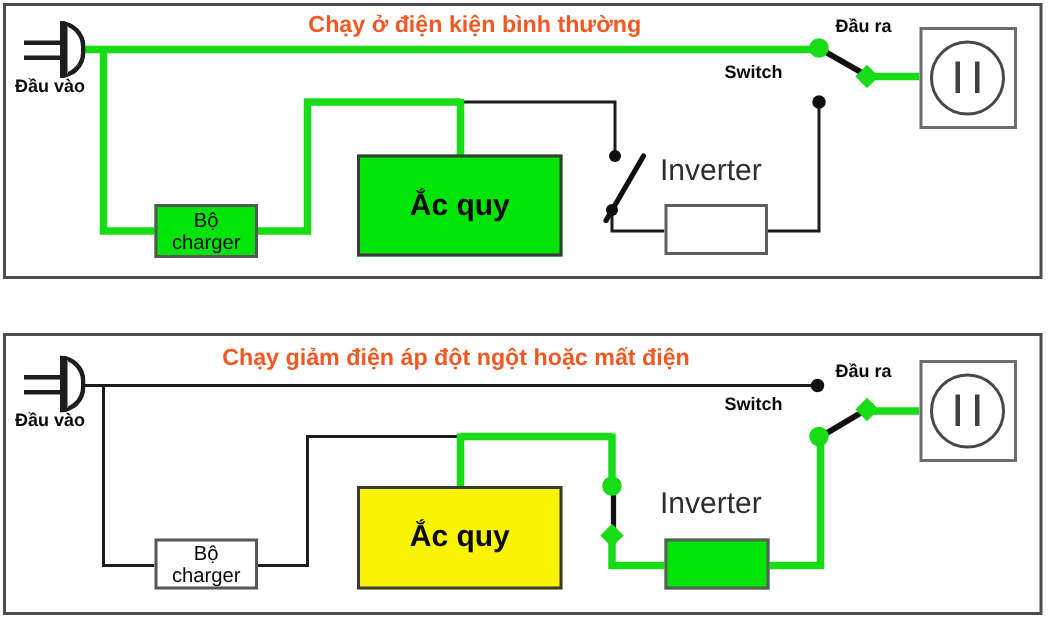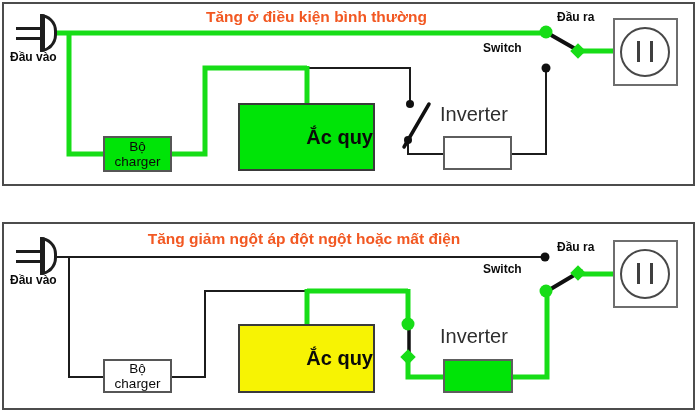--- a/index.html
+++ b/index.html
@@ -15,21 +15,21 @@
   #p2{top:222px;height:188px}
   .wires{position:absolute;left:0;top:0}
   .title{
     position:absolute;top:4px;left:0;text-align:center;
     color:var(--title-orange,#f25822);font-weight:700;font-size:15.5px;white-space:nowrap;
   }
   .lbl{position:absolute;font-size:12px;color:#0a0a0a;white-space:nowrap;line-height:1.1}
   .bold{font-weight:700}
   .inverter-lbl{font-size:20px;color:#2e2e2e;font-weight:400}
   .box{
-    position:absolute;box-sizing:border-box;display:flex;align-items:center;justify-content:flex-end;
+    position:absolute;box-sizing:border-box;display:flex;align-items:center;justify-content:center;
     background:#fff;border:2px solid #3f3f3f;color:#0a0a0a;text-align:center;
   }
   .green-fill{background:var(--fill-green,#00e407)}
   .yellow-fill{background:var(--battery-yellow,#f8f303)}
   .charger{font-size:13.5px;border-color:#565656}
   .battery{font-size:20px;font-weight:700;border-color:#3a3a3a}
   .inverter-box{border-color:#5e5e5e}
   .outlet{
     position:absolute;width:65px;height:68px;border:2px solid #6e6e6e;
     background:#fff;box-sizing:border-box;
@@ -83,21 +83,21 @@
     </g>
 
     <g>
       <line class="blade4" x1="540" y1="27" x2="575" y2="47"></line>
       <circle class="ng" cx="542" cy="28" r="6.5"></circle>
       <rect class="ng" x="568.5" y="41.5" width="11" height="11" transform="rotate(45 574 47)"></rect>
       <circle class="nd" cx="542" cy="64" r="4.5"></circle>
     </g>
   </svg>
 
-  <div class="title" style="width:625px">Tăng ở điều kiện bình thường</div>
+  <div class="title" style="width:625px">Chạy ở điện kiện bình thường</div>
 
   <div class="plug" style="left:12px;top:7px">
     <span class="prong pr1"></span>
     <span class="prong pr2"></span>
     <span class="plug-body"></span>
   </div>
   <div class="lbl bold" style="left:6px;top:47px">Đầu vào</div>
 
   <div class="box charger green-fill" style="left:99px;top:132px;width:69px;height:36px">
     <span>Bộ charger</span>
@@ -146,21 +146,21 @@
     </g>
 
     <g>
       <circle class="nd" cx="541" cy="33" r="4.5"></circle>
       <line class="blade4" x1="540" y1="69" x2="577" y2="47"></line>
       <circle class="ng" cx="542" cy="67" r="6.5"></circle>
       <rect class="ng" x="568.5" y="43.5" width="11" height="11" transform="rotate(45 574 49)"></rect>
     </g>
   </svg>
 
-  <div class="title" style="top:6px;width:600px">Tăng giảm ngột áp đột ngột hoặc mất điện</div>
+  <div class="title" style="top:6px;width:600px">Chạy giảm điện áp đột ngột hoặc mất điện</div>
 
   <div class="plug" style="left:12px;top:10px">
     <span class="prong pr1"></span>
     <span class="prong pr2"></span>
     <span class="plug-body"></span>
   </div>
   <div class="lbl bold" style="left:6px;top:50px">Đầu vào</div>
 
   <div class="box charger" style="left:99px;top:135px;width:69px;height:34px">
     <span>Bộ charger</span>

